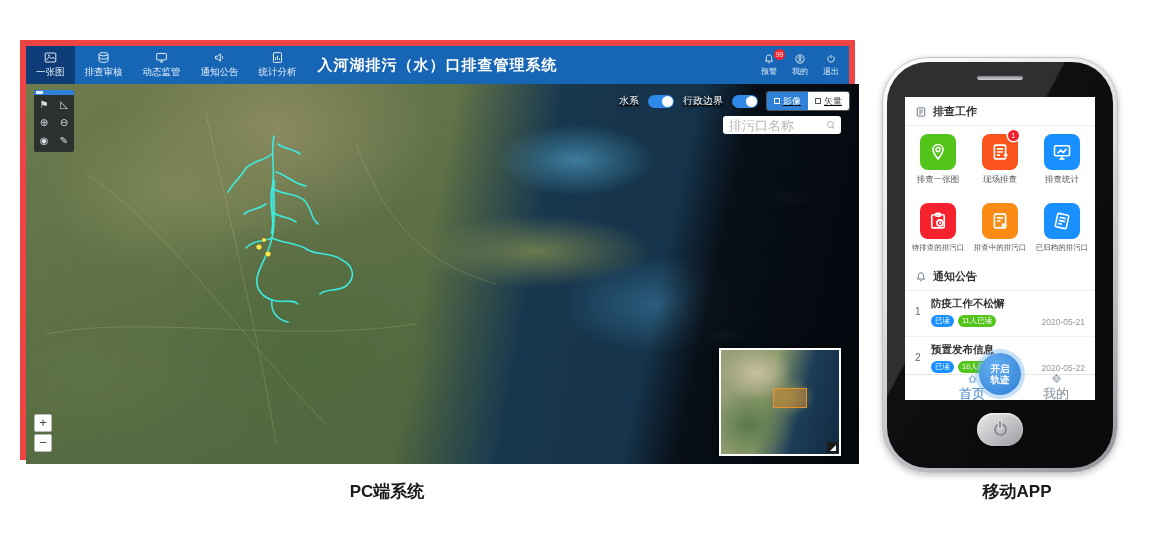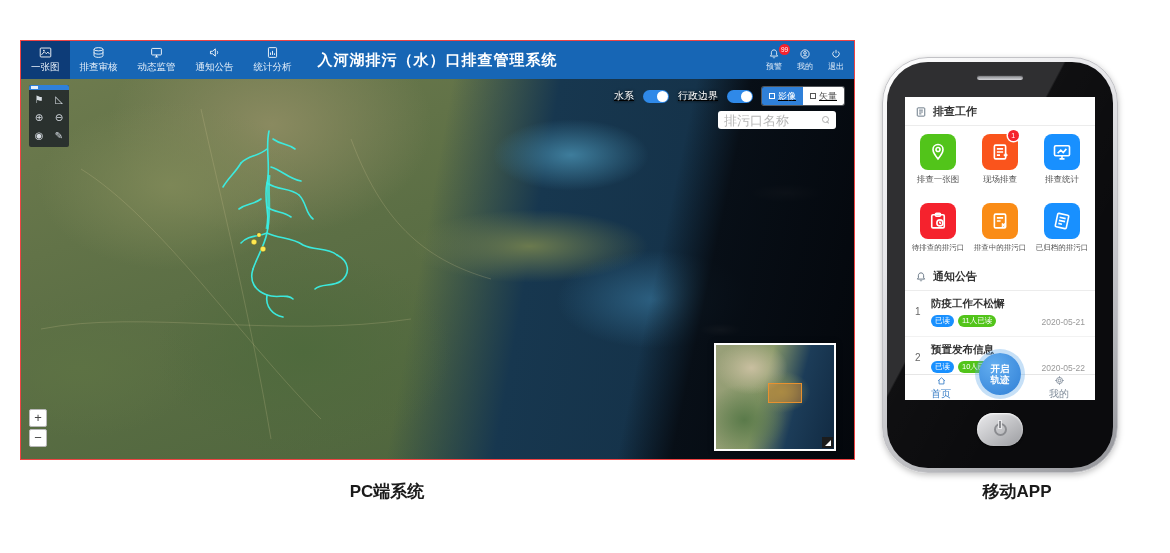--- a/index.html
+++ b/index.html
@@ -1,20 +1,20 @@
 <!DOCTYPE html>
 <html><head>
 <meta charset="utf-8">
 <style>
   * { margin:0; padding:0; box-sizing:border-box; }
   body { font-family:"Liberation Sans","DejaVu Sans",sans-serif; background:#fff; }
   .page { position:relative; width:1170px; height:553px; background:#fff; overflow:hidden; }
 
   
-  .pc-window { position:absolute; left:20px; top:40px; width:835px; height:420px; border:1px solid #ef4444; background:#000; }
+  .pc-window { position:absolute; left:20px; top:40px; width:835px; height:420px; border:6px solid #ef4444; background:#000; }
   .navbar { position:relative; height:38px; background:#1766b5; display:flex; align-items:stretch; }
   .nav-left { display:flex; }
   .nav-item { display:flex; flex-direction:column; align-items:center; justify-content:center; gap:2px; padding:0 10px; color:#e8f1fb; cursor:pointer; }
   .nav-item.active { background:#0d3c78; }
   .nav-item .nlabel { font-size:9.5px; white-space:nowrap; }
   .nav-item svg { width:13px; height:13px; }
   .nav-title { position:absolute; left:50%; top:50%; transform:translate(-50%,-50%); color:#fff; font-size:15px; font-weight:bold; letter-spacing:1px; white-space:nowrap; }
   .nav-right { position:absolute; right:10px; top:0; height:100%; display:flex; gap:15px; align-items:center; }
   .nav-user-item { position:relative; display:flex; flex-direction:column; align-items:center; gap:1px; color:#dce9f7; font-size:8px; cursor:pointer; }
   .nav-user-item svg { width:12px; height:12px; }
@@ -104,21 +104,21 @@
   .glabel.small { font-size:7.5px; }
   .badge-dot { position:absolute; top:-4px; right:20%; background:#f5222d; color:#fff; font-size:7px; min-width:11px; height:11px; border-radius:6px; line-height:11px; text-align:center; padding:0 2px; box-shadow:0 0 0 1.5px #fff; }
   .notice { display:flex; gap:7px; padding:6px 10px 9px; border-bottom:1px solid #f2f2f2; position:relative; }
   .nno { font-size:10px; color:#666; width:9px; padding-top:9px; }
   .ntitle { font-size:10.5px; font-weight:bold; color:#333; }
   .nbadges { margin-top:4px; display:flex; gap:4px; }
   .nb { font-size:7.5px; color:#fff; padding:1px 4px; border-radius:6px; }
   .nb.blue { background:#1890ff; } .nb.green { background:#52c41a; }
   .ndate { position:absolute; right:10px; bottom:9px; font-size:8.5px; color:#999; }
   .tabbar { position:absolute; left:0; right:0; bottom:0; height:26px; background:#fff; border-top:1px solid #e6e6e6; display:flex; align-items:center; justify-content:space-between; padding:0 26px; z-index:3; }
-  .tab { display:flex; flex-direction:column; align-items:center; gap:1px; font-size:10px; color:#7f8b99; cursor:pointer; }
+  .tab { display:flex; flex-direction:column; align-items:center; gap:1px; font-size:13px; color:#7f8b99; cursor:pointer;margin-left:28px; }
   .tab svg { width:11px; height:11px; }
   .tab.active { color:#3f82c8; }
   .fab { position:absolute; left:50%; transform:translateX(-50%); bottom:5px; width:42px; height:42px; border-radius:50%; background:radial-gradient(circle at 35% 30%, #63aef0, #2f7fd6); color:#fff; font-size:9.5px; font-weight:bold; display:flex; flex-direction:column; align-items:center; justify-content:center; line-height:1.2; z-index:4; box-shadow:0 0 0 4px rgba(93,166,231,.35); cursor:pointer; }
 
   
   .caption { position:absolute; font-size:17px; font-weight:bold; color:#1a1a1a; width:200px; text-align:center; }
   .cap-pc { left:287px; top:480px; }
   .cap-mobile { left:917px; top:480px; }
 </style>
 </head>

